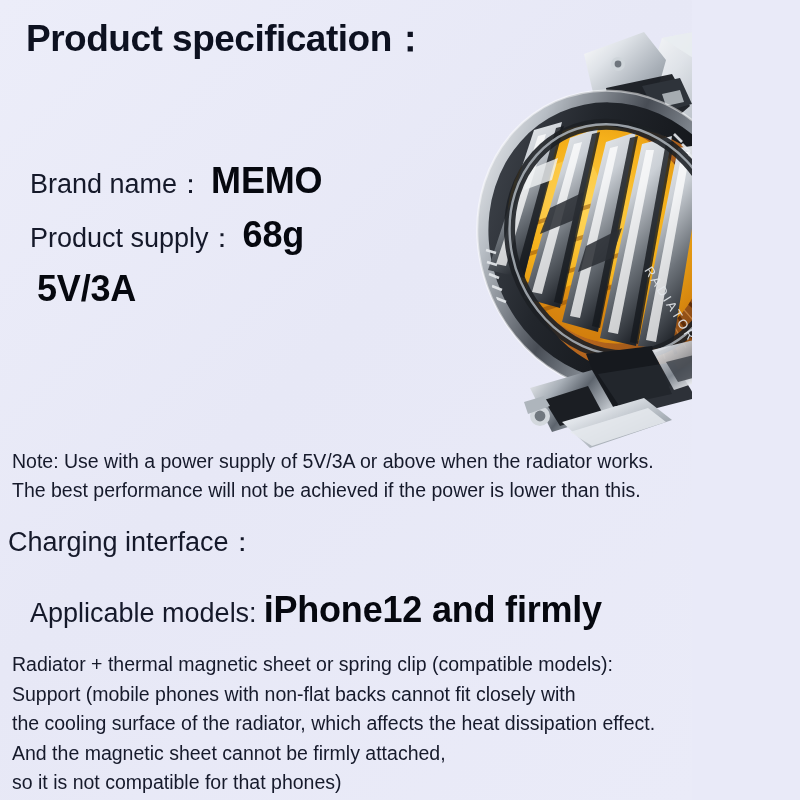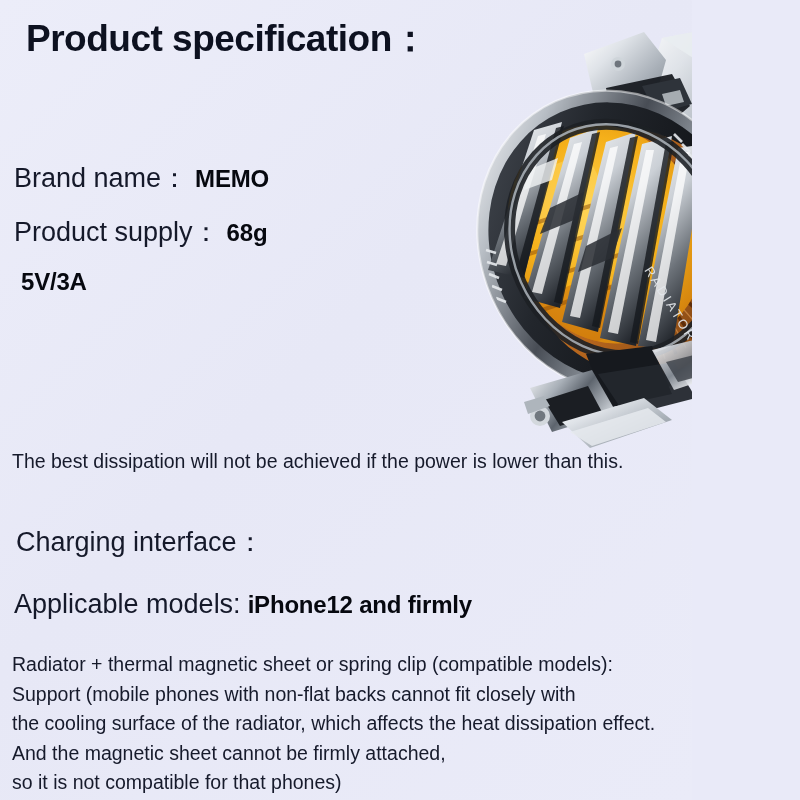--- a/index.html
+++ b/index.html
@@ -48,28 +48,28 @@
     height: 54px;
     white-space: nowrap;
   }
   .spec-row .lbl {
     font-size: 27px;
     font-weight: 300;
     letter-spacing: 0px;
     color: #15192a;
   }
   .spec-row .val {
-    font-size: 24px;
+    font-size: 36px;
     font-weight: 700;
     letter-spacing: -0.2px;
     color: #06080f;
     margin-left: 7px;
   }
-  .indent-1 { padding-left: 14px; text-align: right; }
-  .indent-2 { padding-left: 16px; justify-content: space-between; }
+  .indent-1 { padding-left: 30px; text-align: right; }
+  .indent-2 { padding-left: 8px; justify-content: space-between; }
 
   
   .note-block {
     position: absolute;
     left: 12px;
     top: 447px;
     width: 788px;
   }
   .note-line {
     font-size: 19.5px;
@@ -317,21 +317,22 @@
     <div class="spec-row indent-1">
       <span class="lbl">Product supply：</span>
       <span class="val">68g</span>
     </div>
     <div class="spec-row indent-1">
       <span class="val">5V/3A</span>
     </div>
   </div>
 
   <div class="note-block">
-    <div class="note-line">The best dissipation will not be achieved if the power is lower than this.</div>
+    <div class="note-line">Note: Use with a power supply of 5V/3A or above when the radiator works.</div>
+    <div class="note-line">The best performance will not be achieved if the power is lower than this.</div>
   </div>
 
   <div class="lower-specs">
     <div class="spec-row indent-2">
       <span class="lbl">Charging interface：</span>
     </div>
     <div class="spec-row indent-1">
       <span class="lbl">Applicable models:</span>
       <span class="val">iPhone12 and firmly</span>
     </div>

